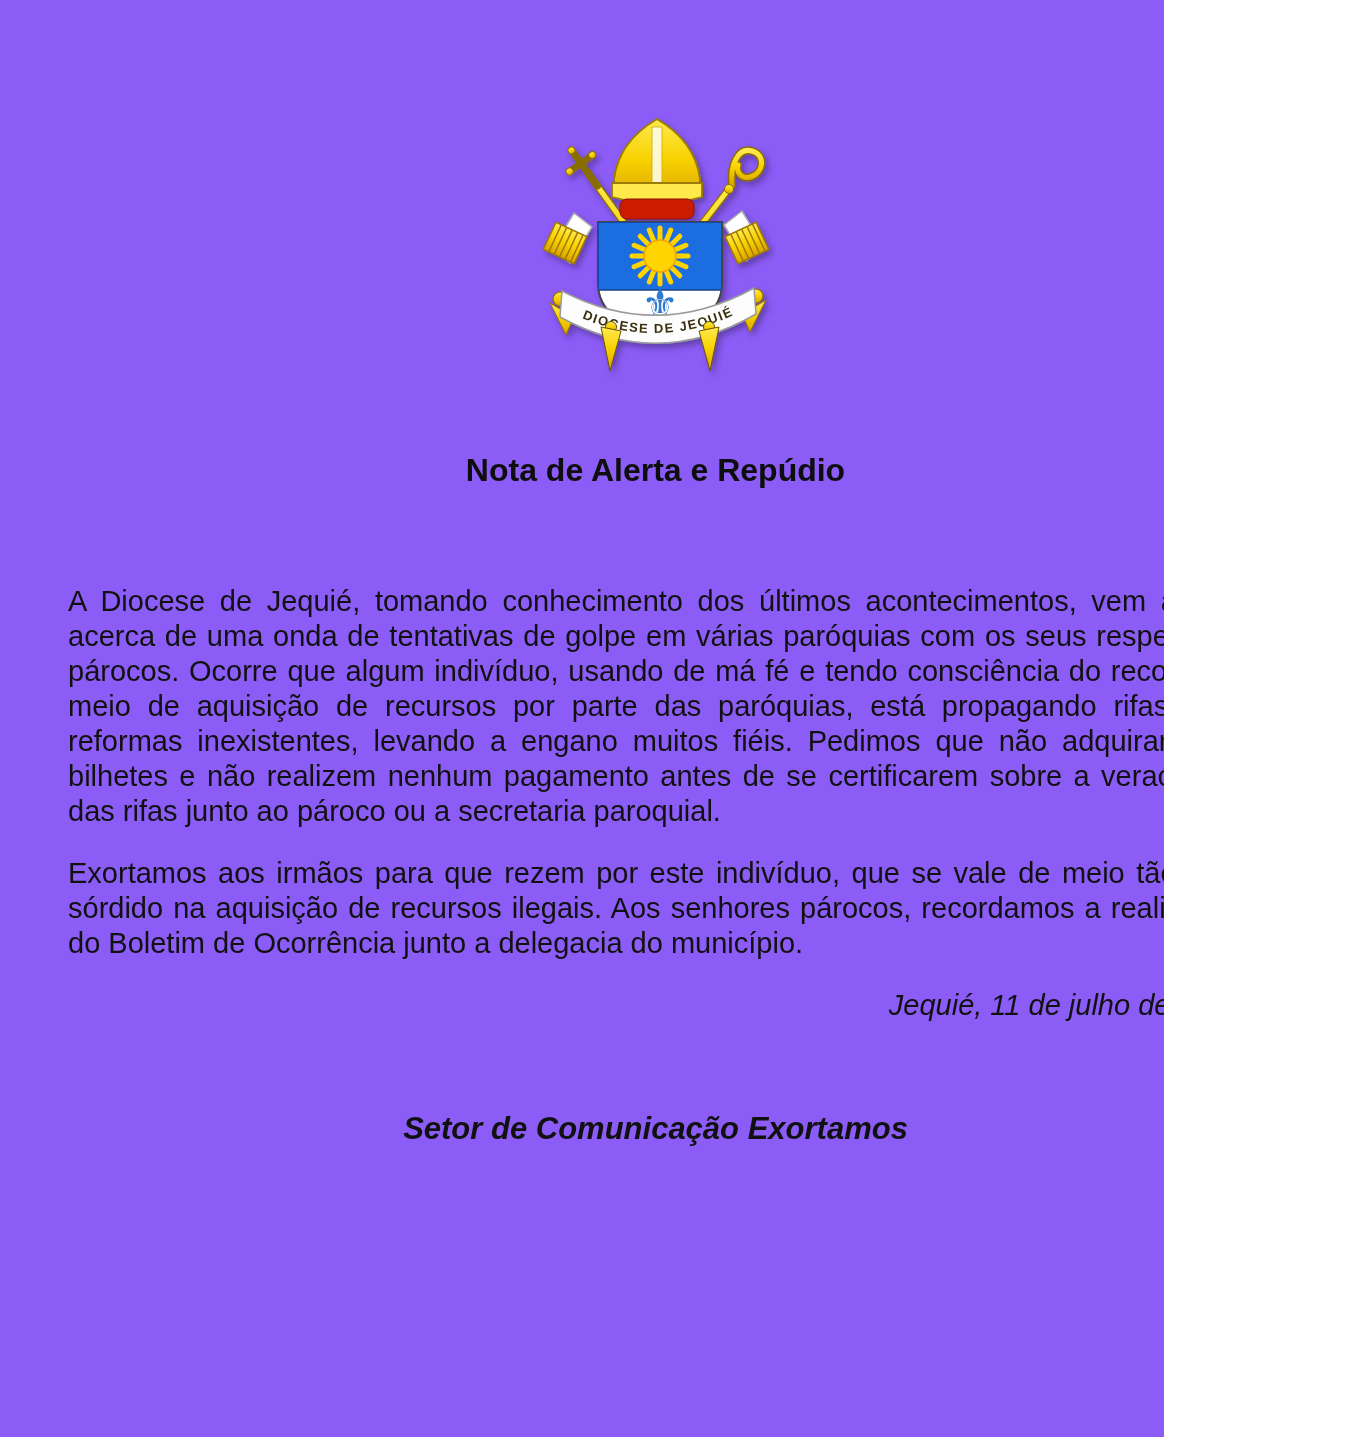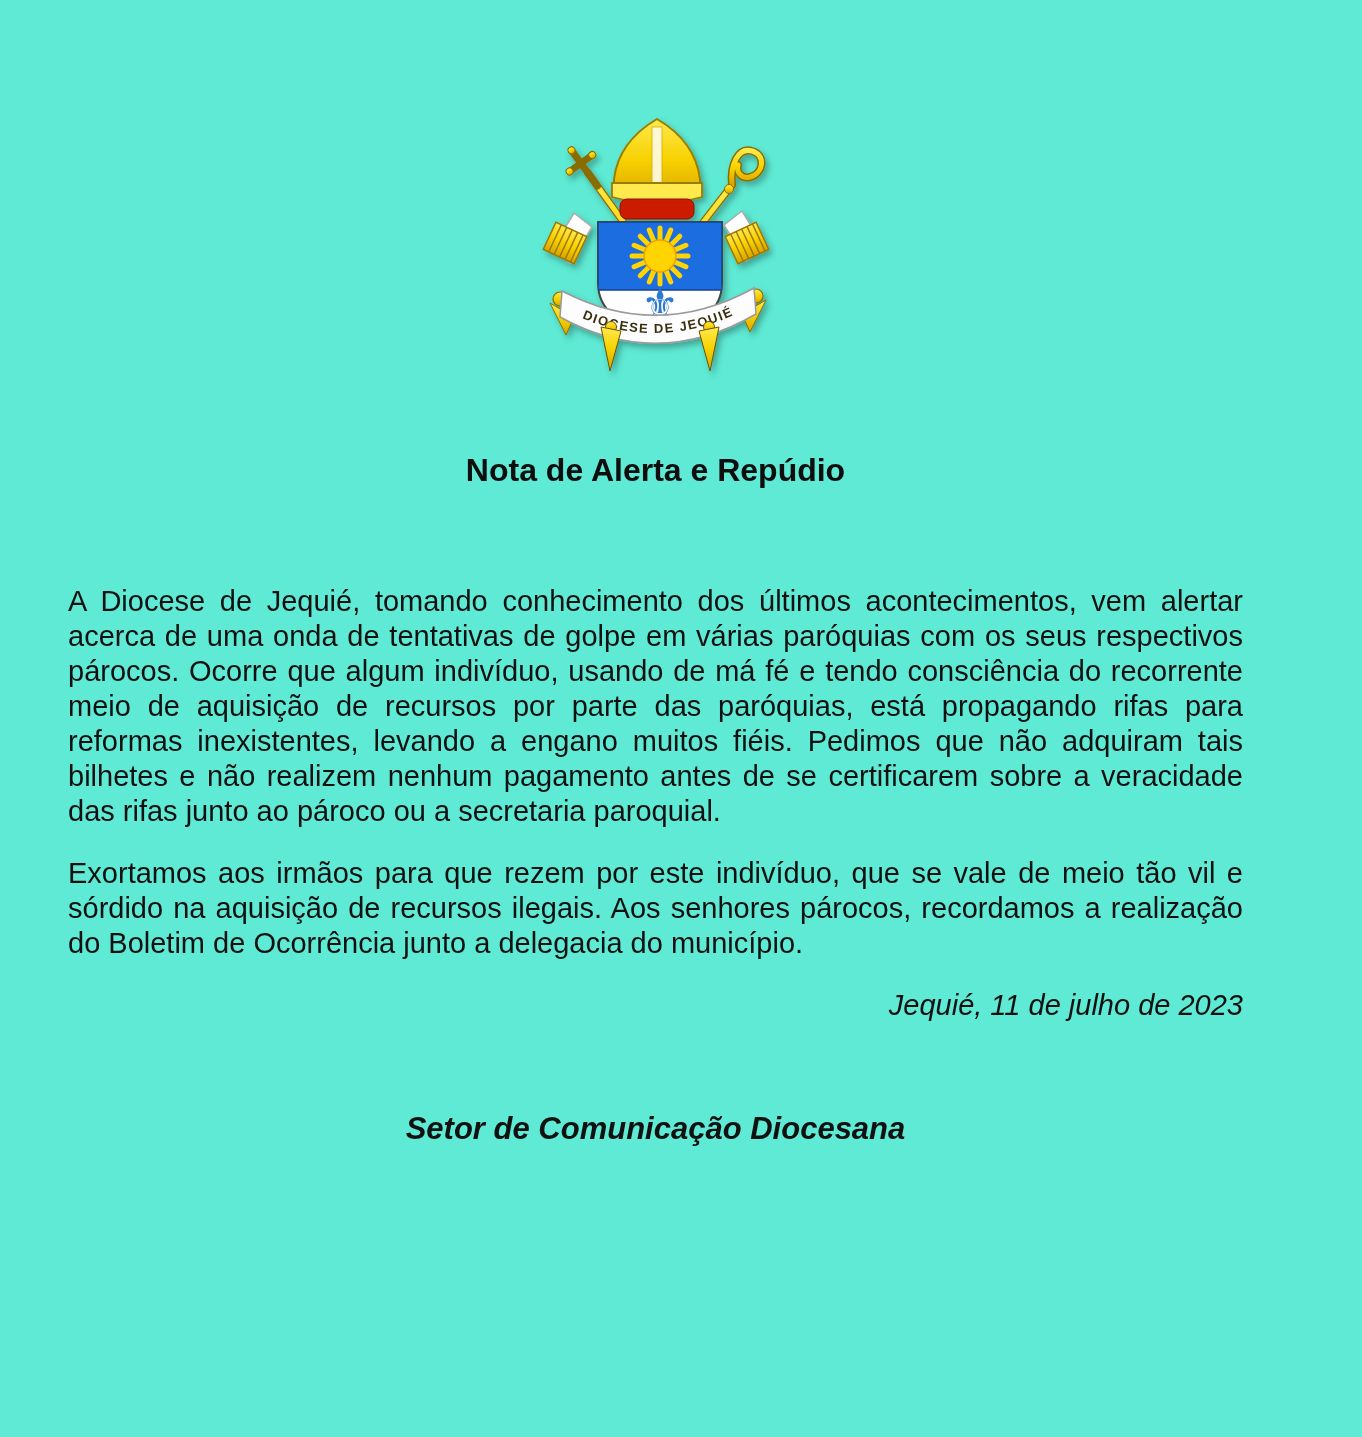--- a/index.html
+++ b/index.html
@@ -1,20 +1,20 @@
 <!DOCTYPE html>
 <html><head>
 <meta charset="utf-8">
 <style>
   html, body { margin:0; padding:0; background:#ffffff; }
   .page {
     position:relative;
-    width:1362px;
+    width:1164px;
     height:1437px;
-    background:#5eead4;
+    background:#8b5cf6;
     font-family:"Liberation Sans", sans-serif;
     color:#111111;
     overflow:hidden;
   }
   .crest-wrap {
     position:absolute;
     top:85px;
     left:540px;
     width:236px;
     height:300px;
@@ -176,16 +176,16 @@
       </g>
     </svg>
   </div>
 
   <h1 class="doc-title">Nota de Alerta e Repúdio</h1>
 
   <div class="content">
     <p class="para">A Diocese de Jequié, tomando conhecimento dos últimos acontecimentos, vem alertar acerca de uma onda de tentativas de golpe em várias paróquias com os seus respectivos párocos. Ocorre que algum indivíduo, usando de má fé e tendo consciência do recorrente meio de aquisição de recursos por parte das paróquias, está propagando rifas para reformas inexistentes, levando a engano muitos fiéis. Pedimos que não adquiram tais bilhetes e não realizem nenhum pagamento antes de se certificarem sobre a veracidade das rifas junto ao pároco ou a secretaria paroquial.</p>
     <p class="para">Exortamos aos irmãos para que rezem por este indivíduo, que se vale de meio tão vil e sórdido na aquisição de recursos ilegais. Aos senhores párocos, recordamos a realização do Boletim de Ocorrência junto a delegacia do município.</p>
     <p class="date-line">Jequié, 11 de julho de 2023</p>
-    <p class="signature-line">Setor de Comunicação Diocesana</p>
+    <p class="signature-line">Setor de Comunicação Exortamos</p>
   </div>
 
 </div>
 
 </body></html>

